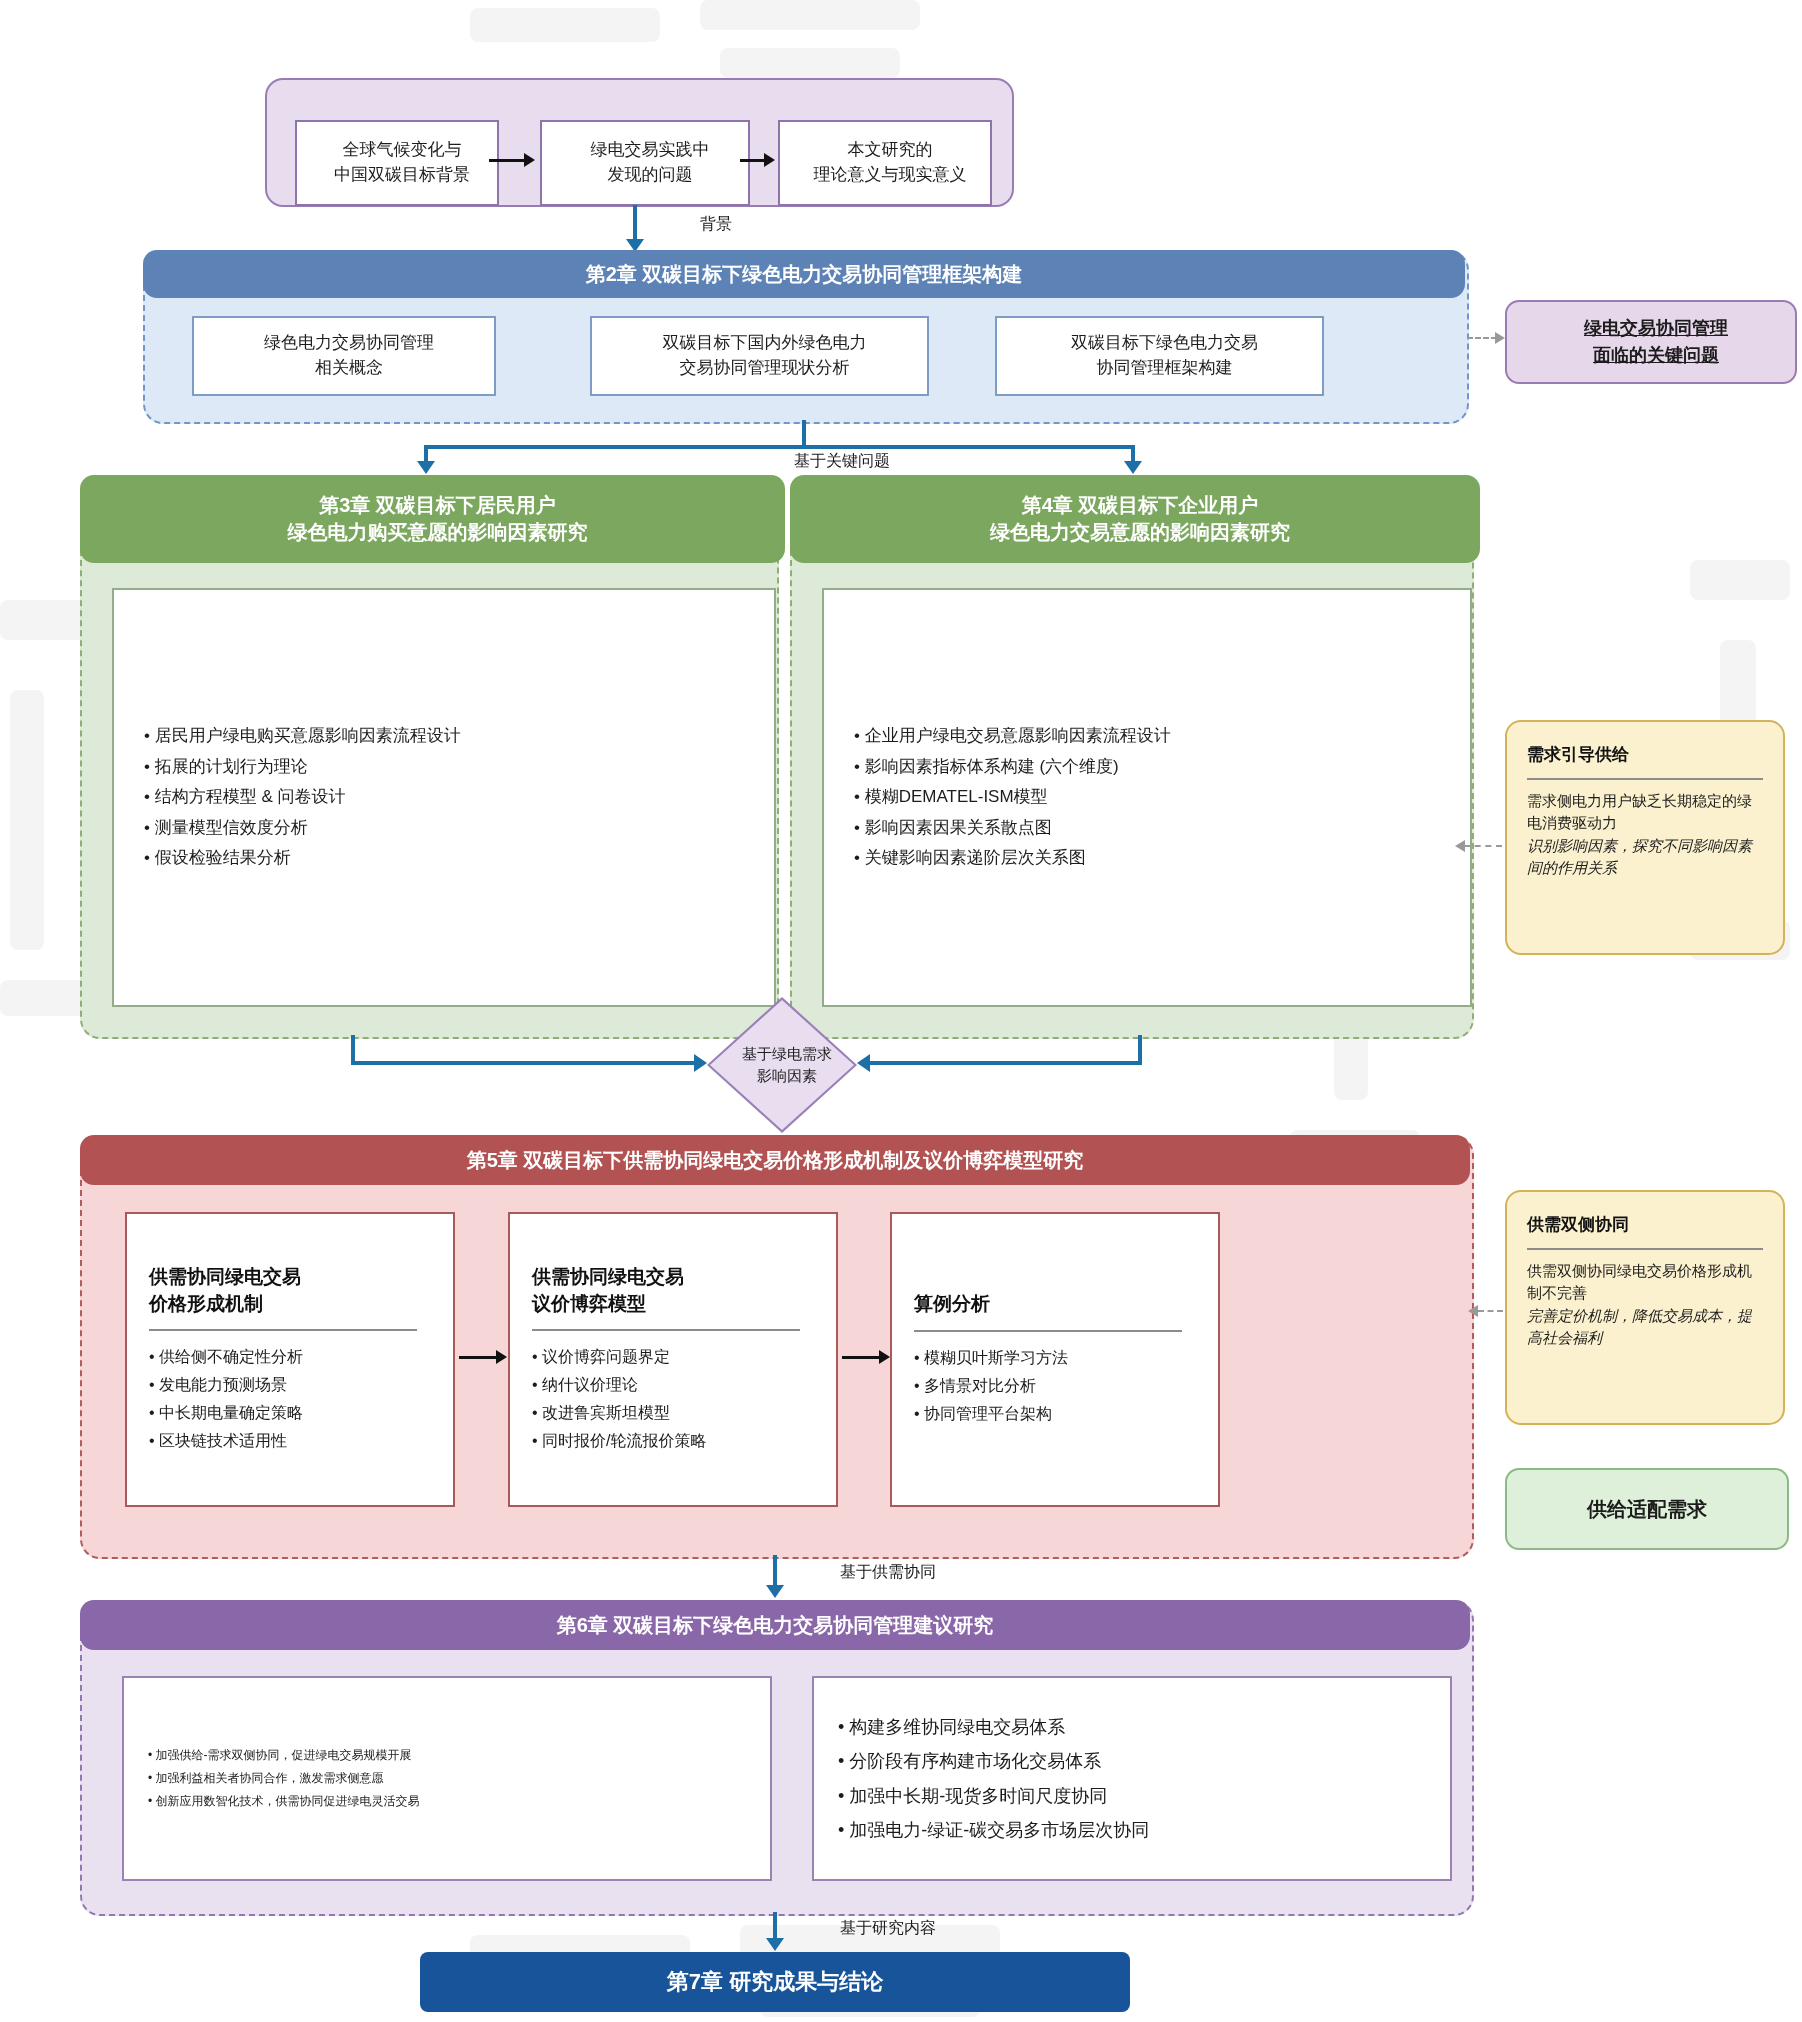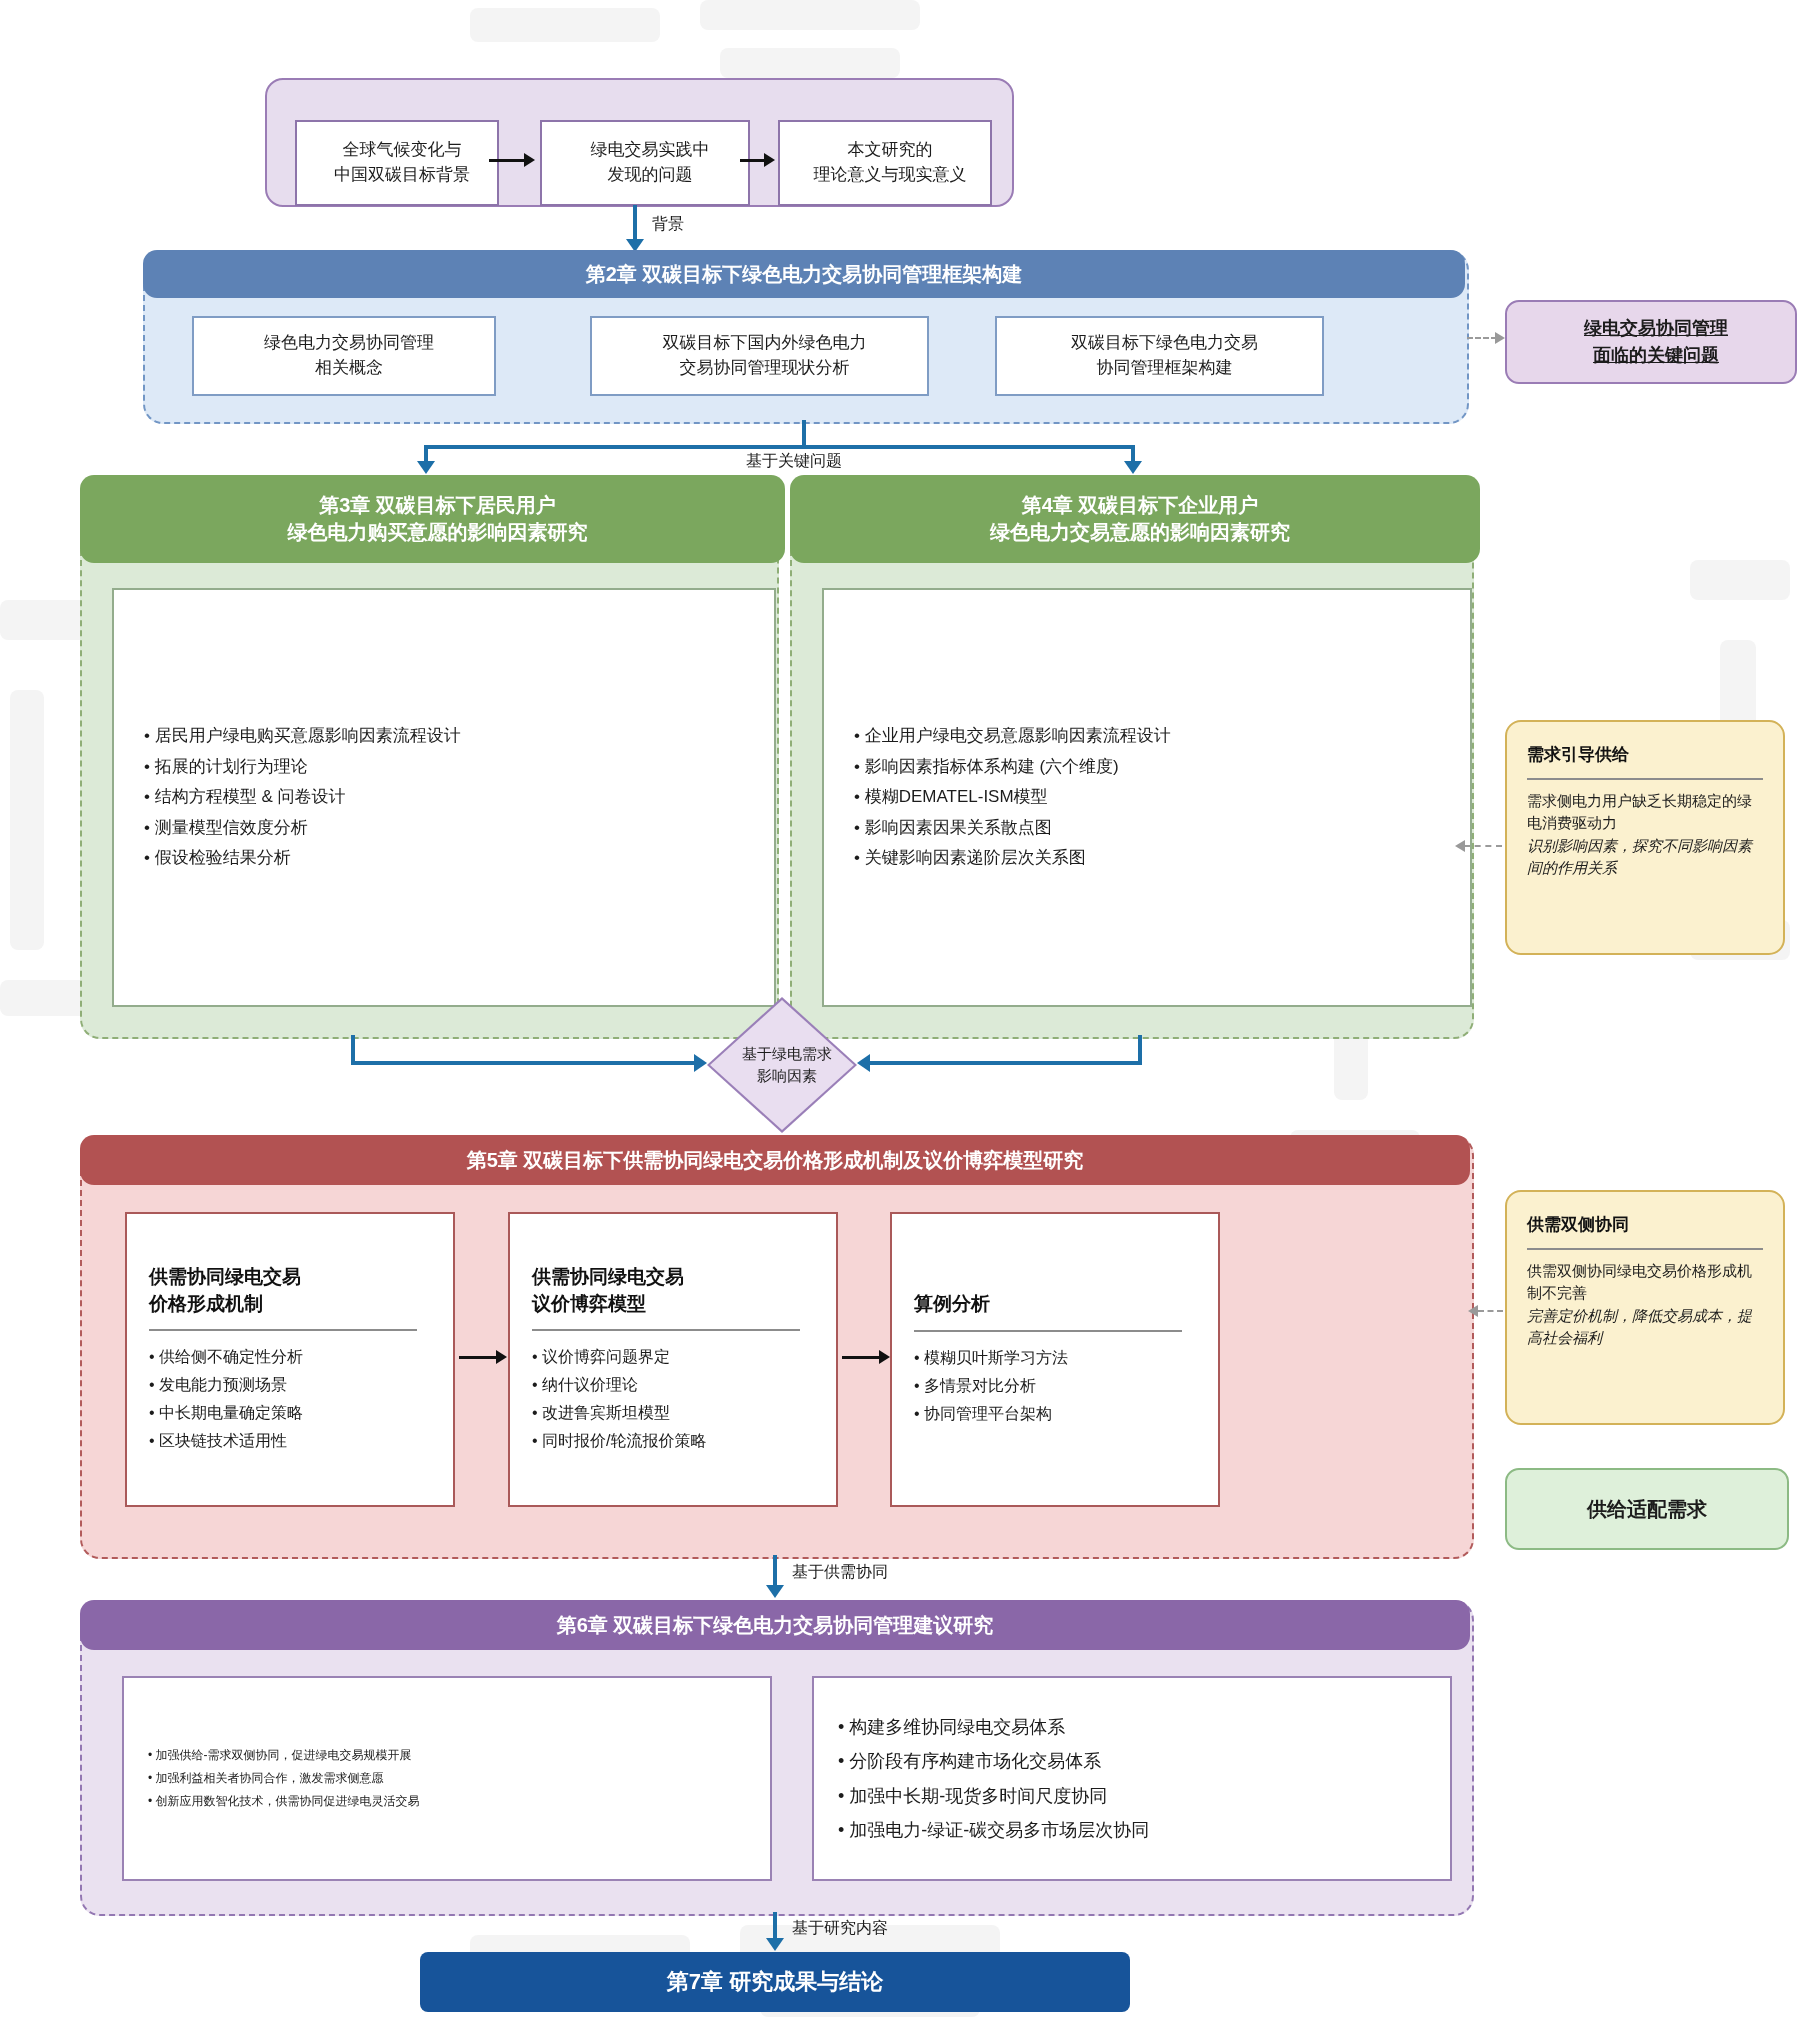--- a/index.html
+++ b/index.html
@@ -50,21 +50,21 @@
   .hl{height:4px;background:#1d6fa8;}
   .bl{height:3px;background:#111;}
   .dl{border-top:2px dashed #9a9a9a;}
   .hd{width:0;height:0;}
   .hd.down-blue{border-left:9px solid transparent;border-right:9px solid transparent;border-top:13px solid #1d6fa8;}
   .hd.right-blue{border-top:9px solid transparent;border-bottom:9px solid transparent;border-left:13px solid #1d6fa8;}
   .hd.left-blue{border-top:9px solid transparent;border-bottom:9px solid transparent;border-right:13px solid #1d6fa8;}
   .hd.right-black{border-top:7px solid transparent;border-bottom:7px solid transparent;border-left:11px solid #111;}
   .hd.right-gray{border-top:6px solid transparent;border-bottom:6px solid transparent;border-left:10px solid #999;}
   .hd.left-gray{border-top:6px solid transparent;border-bottom:6px solid transparent;border-right:10px solid #999;}
-  .albl{font-size:16px;color:#1a1a1a;white-space:nowrap;}
+  .albl{font-size:16px;color:#1a1a1a;white-space:nowrap;margin-left:48px;}
   
   .dia-o{clip-path:polygon(50% 0,100% 50%,50% 100%,0 50%);background:#9a7fb8;}
   .dia-i{position:absolute;inset:3px;clip-path:polygon(50% 0,100% 50%,50% 100%,0 50%);background:#e9def0;display:flex;align-items:center;justify-content:center;text-align:center;font-size:15px;line-height:1.5;color:#1c1c1c;}
   .final{background:#17549a;border-radius:8px;color:#fff;font-weight:bold;font-size:22px;display:flex;align-items:center;justify-content:center;}
 </style>
 </head>
 <body>
 
 <div class="canvas">
 

